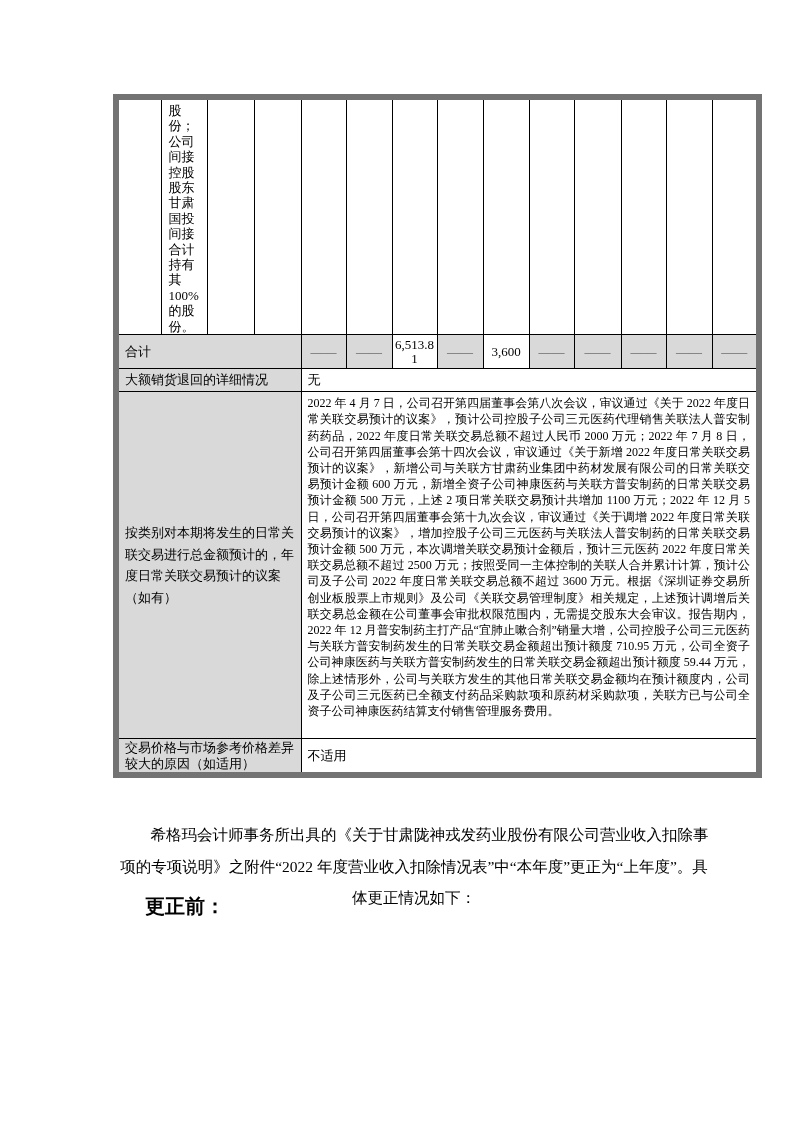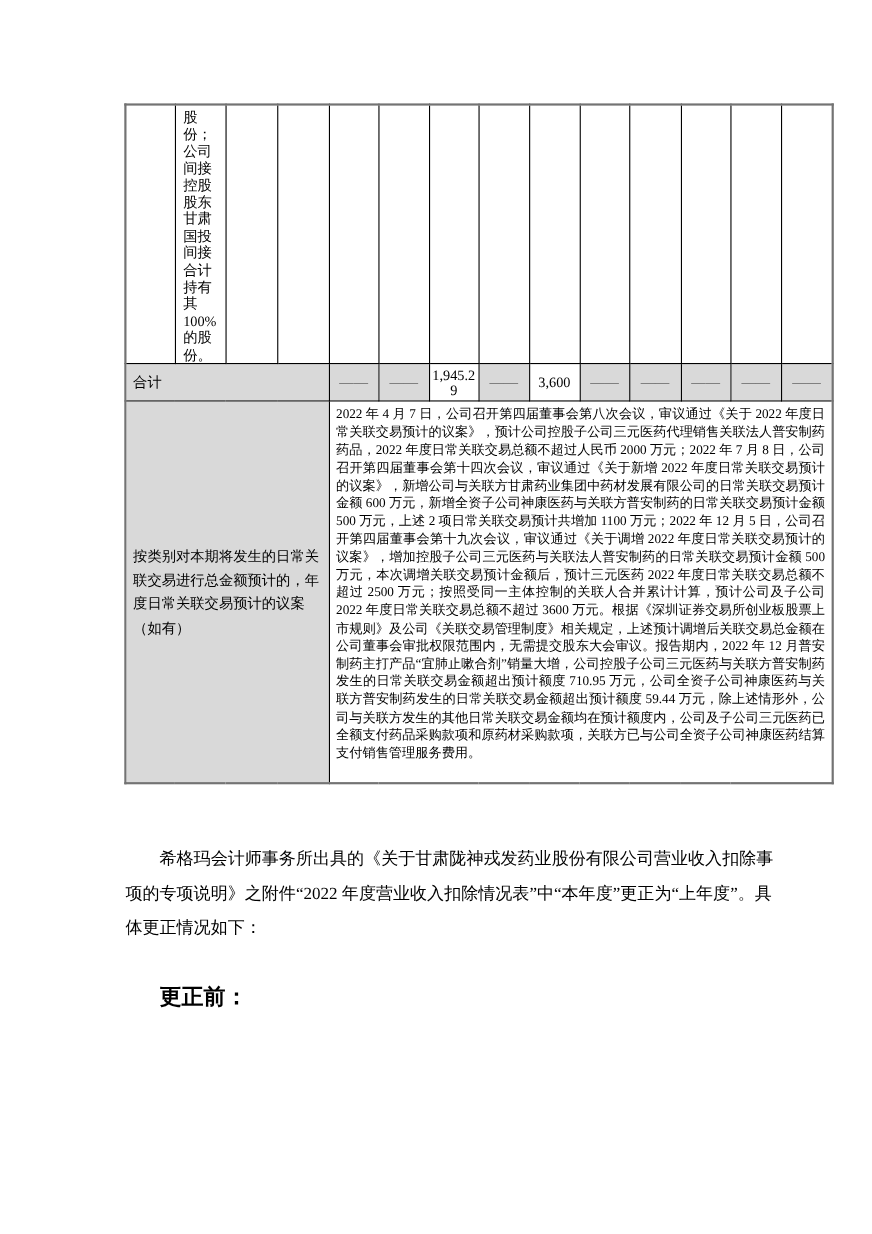--- a/index.html
+++ b/index.html
@@ -5,21 +5,21 @@
   html,body { margin:0; padding:0; }
   .page {
     position:relative; width:793px; height:1122px;
     background:#ffffff; color:#000;
     font-family:"Liberation Serif","DejaVu Serif",serif;
     overflow:hidden;
   }
   table.tbl {
     position:absolute; left:113px; top:94px;
     border-collapse:collapse; table-layout:fixed;
-    border:2px solid #737373;
+    border:6px solid #737373;
   }
   table.tbl td {
     border:1px solid #000;
     font-size:13px;
     overflow:hidden;
     box-sizing:border-box;
   }
   tr.rA { height:225px; }
   tr.rB { height:34px; }
   tr.rC { height:23px; }
@@ -58,23 +58,23 @@
     padding:3px 6px 19px 6px;
     margin-top:28px;
   }
   .h2 {
     position:absolute; left:113px; top:749px;
     font-family:"Liberation Sans","DejaVu Sans",sans-serif;
     font-weight:bold; font-size:16.5px;
     padding-left:34px; white-space:nowrap;
   }
   .para {
-    position:absolute; left:114px; top:765px; width:600px;
+    position:absolute; left:114px; top:819px; width:600px;
     font-size:15.5px; line-height:31.5px;
-    text-indent:31px; text-align:left;
+    text-indent:31px; text-align:center;
   }
   .blabel {
     position:absolute; left:114px; top:893px;
     font-family:"Liberation Sans","DejaVu Sans",sans-serif;
     font-weight:bold; font-size:20px;
     padding-left:31px;
   }
 </style>
 </head>
 <body>
@@ -127,36 +127,44 @@
       <td></td>
       <td></td>
       <td></td>
       <td></td>
     </tr>
 
     <tr class="rB">
       <td class="lbl" colspan="4">合计</td>
       <td class="cell shd dash">——</td>
       <td class="cell shd dash">——</td>
-      <td class="cell">1,945.29</td>
+      <td class="cell">6,513.81</td>
       <td class="cell shd dash">——</td>
       <td class="cell">3,600</td>
       <td class="cell shd dash">——</td>
       <td class="cell shd dash">——</td>
       <td class="cell shd dash">——</td>
       <td class="cell shd dash">——</td>
       <td class="cell shd dash">——</td>
     </tr>
 
+    <tr class="rC">
+      <td class="lbl" colspan="4">大额销货退回的详细情况</td>
+      <td class="valcell" colspan="10">无</td>
+    </tr>
 
     <tr class="rD">
       <td class="lbl" colspan="4">按类别对本期将发生的日常关联交易进行总金额预计的，年度日常关联交易预计的议案（如有）</td>
       <td class="valcell" colspan="10">2022 年 4 月 7 日，公司召开第四届董事会第八次会议，审议通过《关于 2022 年度日常关联交易预计的议案》，预计公司控股子公司三元医药代理销售关联法人普安制药药品，2022 年度日常关联交易总额不超过人民币 2000 万元；2022 年 7 月 8 日，公司召开第四届董事会第十四次会议，审议通过《关于新增 2022 年度日常关联交易预计的议案》，新增公司与关联方甘肃药业集团中药材发展有限公司的日常关联交易预计金额 600 万元，新增全资子公司神康医药与关联方普安制药的日常关联交易预计金额 500 万元，上述 2 项日常关联交易预计共增加 1100 万元；2022 年 12 月 5 日，公司召开第四届董事会第十九次会议，审议通过《关于调增 2022 年度日常关联交易预计的议案》，增加控股子公司三元医药与关联法人普安制药的日常关联交易预计金额 500 万元，本次调增关联交易预计金额后，预计三元医药 2022 年度日常关联交易总额不超过 2500 万元；按照受同一主体控制的关联人合并累计计算，预计公司及子公司 2022 年度日常关联交易总额不超过 3600 万元。根据《深圳证券交易所创业板股票上市规则》及公司《关联交易管理制度》相关规定，上述预计调增后关联交易总金额在公司董事会审批权限范围内，无需提交股东大会审议。报告期内，2022 年 12 月普安制药主打产品“宜肺止嗽合剂”销量大增，公司控股子公司三元医药与关联方普安制药发生的日常关联交易金额超出预计额度 710.95 万元，公司全资子公司神康医药与关联方普安制药发生的日常关联交易金额超出预计额度 59.44 万元，除上述情形外，公司与关联方发生的其他日常关联交易金额均在预计额度内，公司及子公司三元医药已全额支付药品采购款项和原药材采购款项，关联方已与公司全资子公司神康医药结算支付销售管理服务费用。</td>
     </tr>
 
+    <tr class="rE">
+      <td class="lbl" colspan="4">交易价格与市场参考价格差异较大的原因（如适用）</td>
+      <td class="valcell" colspan="10">不适用</td>
+    </tr>
   </tbody>
     </table>
 
 
   <div class="para">希格玛会计师事务所出具的《关于甘肃陇神戎发药业股份有限公司营业收入扣除事项的专项说明》之附件“2022 年度营业收入扣除情况表”中“本年度”更正为“上年度”。具体更正情况如下：</div>
 
   <div class="blabel">更正前：</div>
 
 </div>
 

